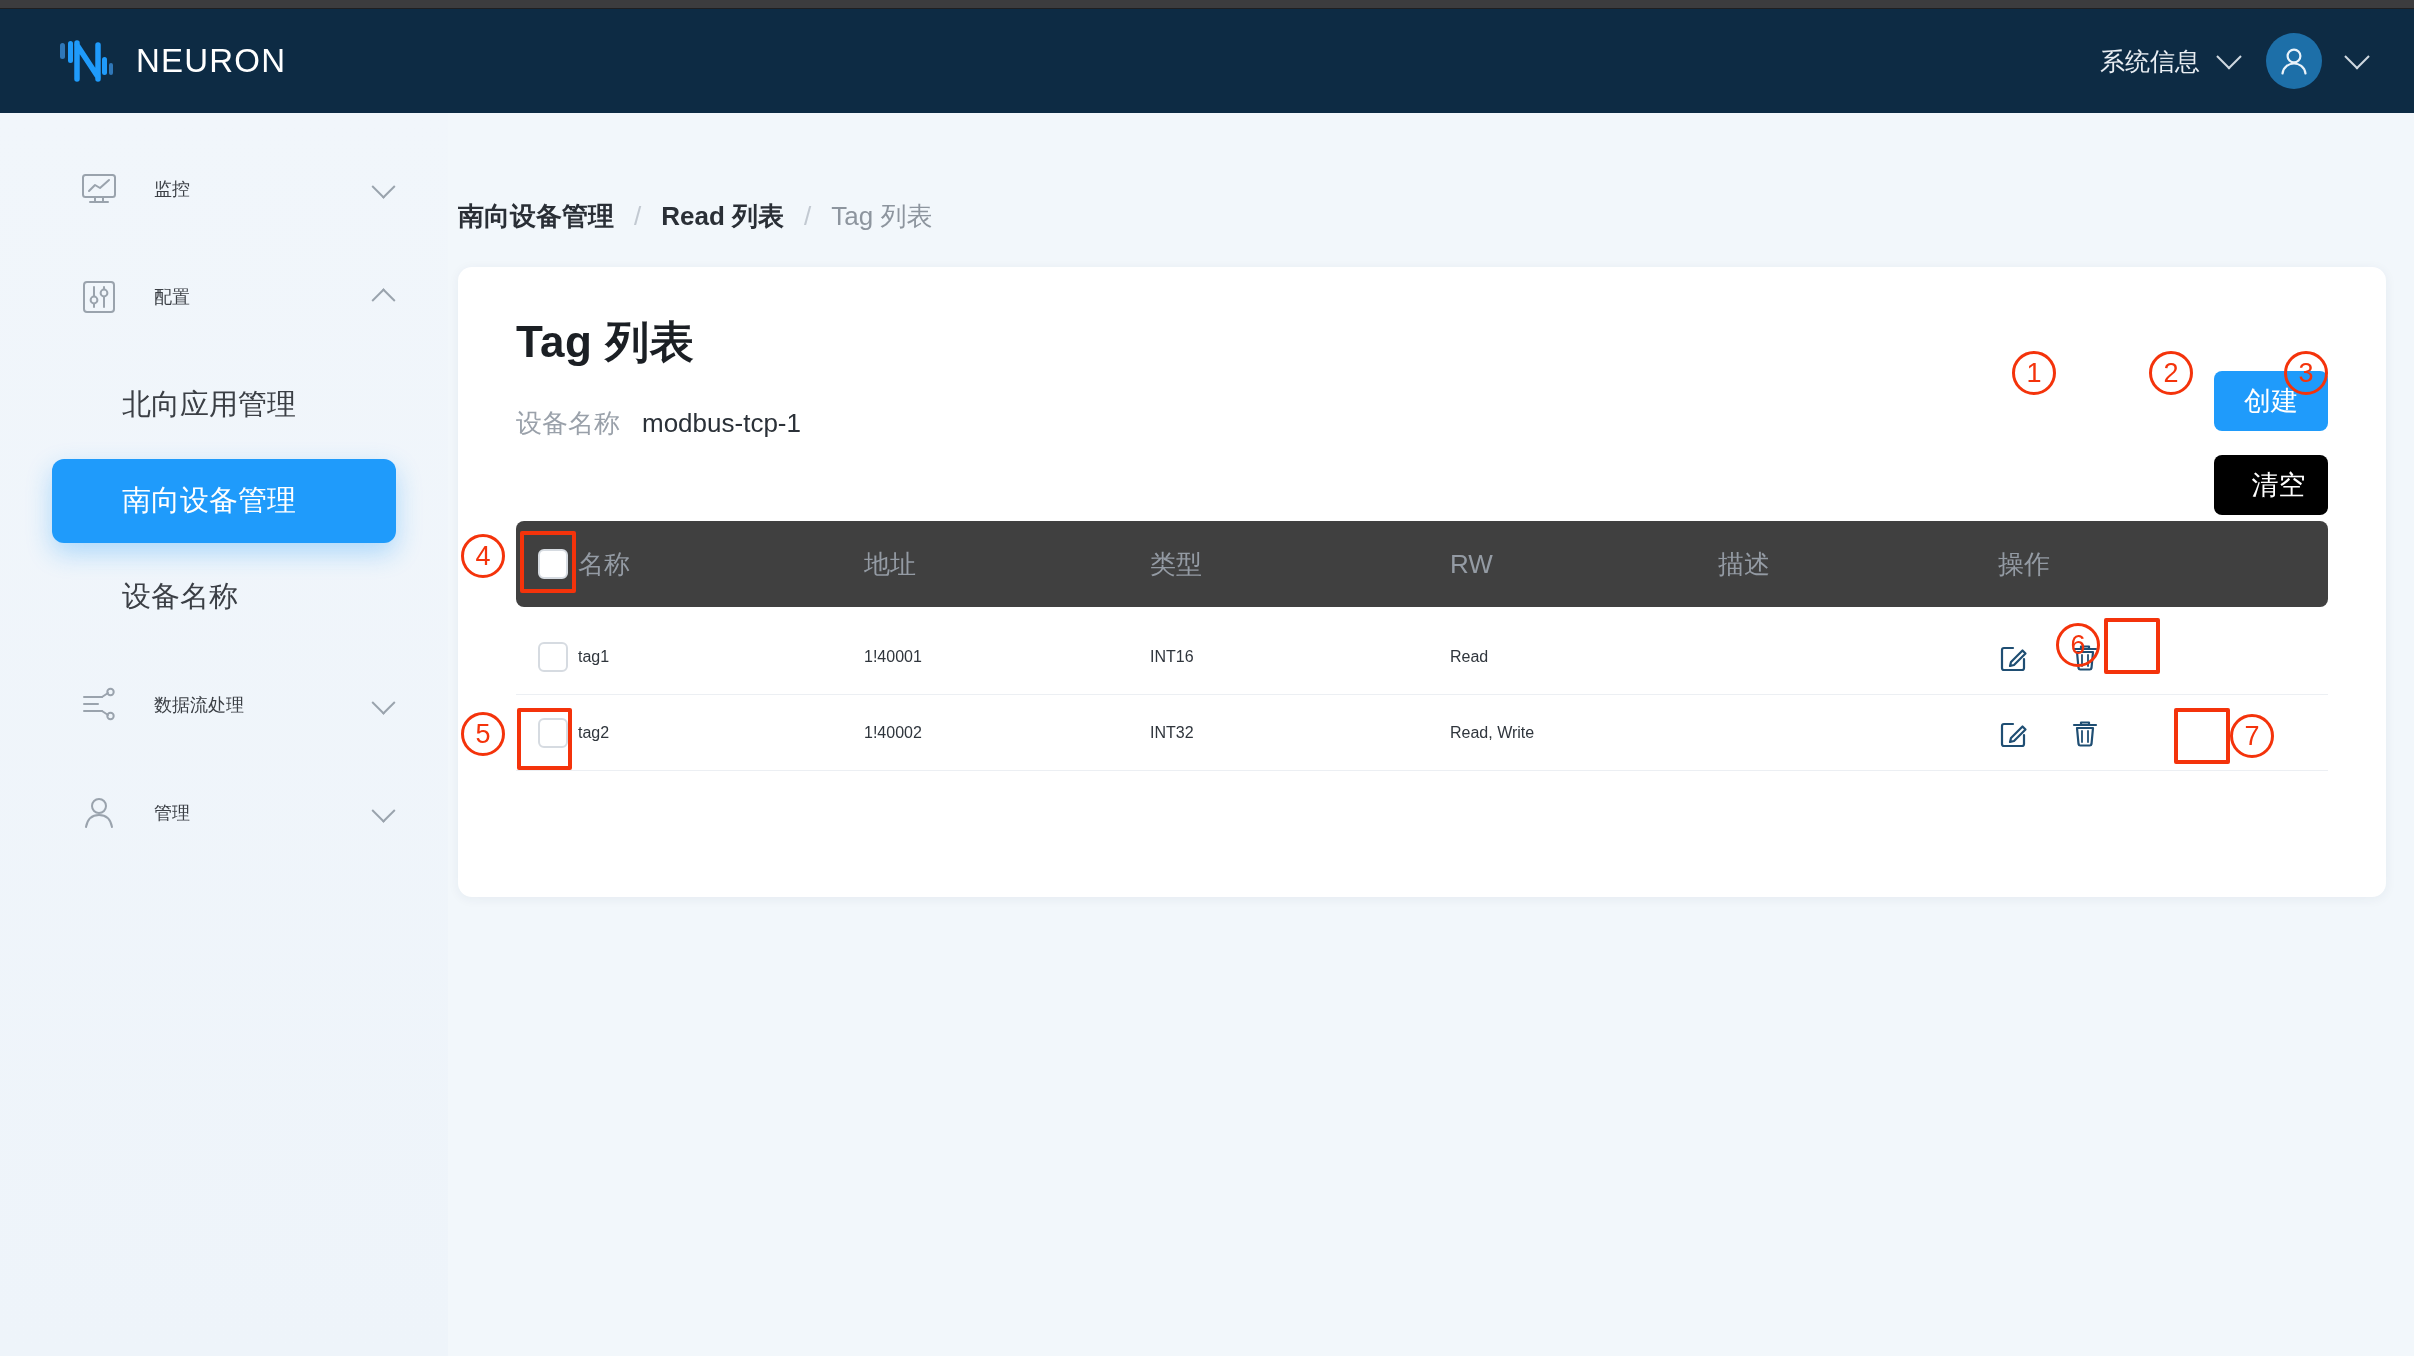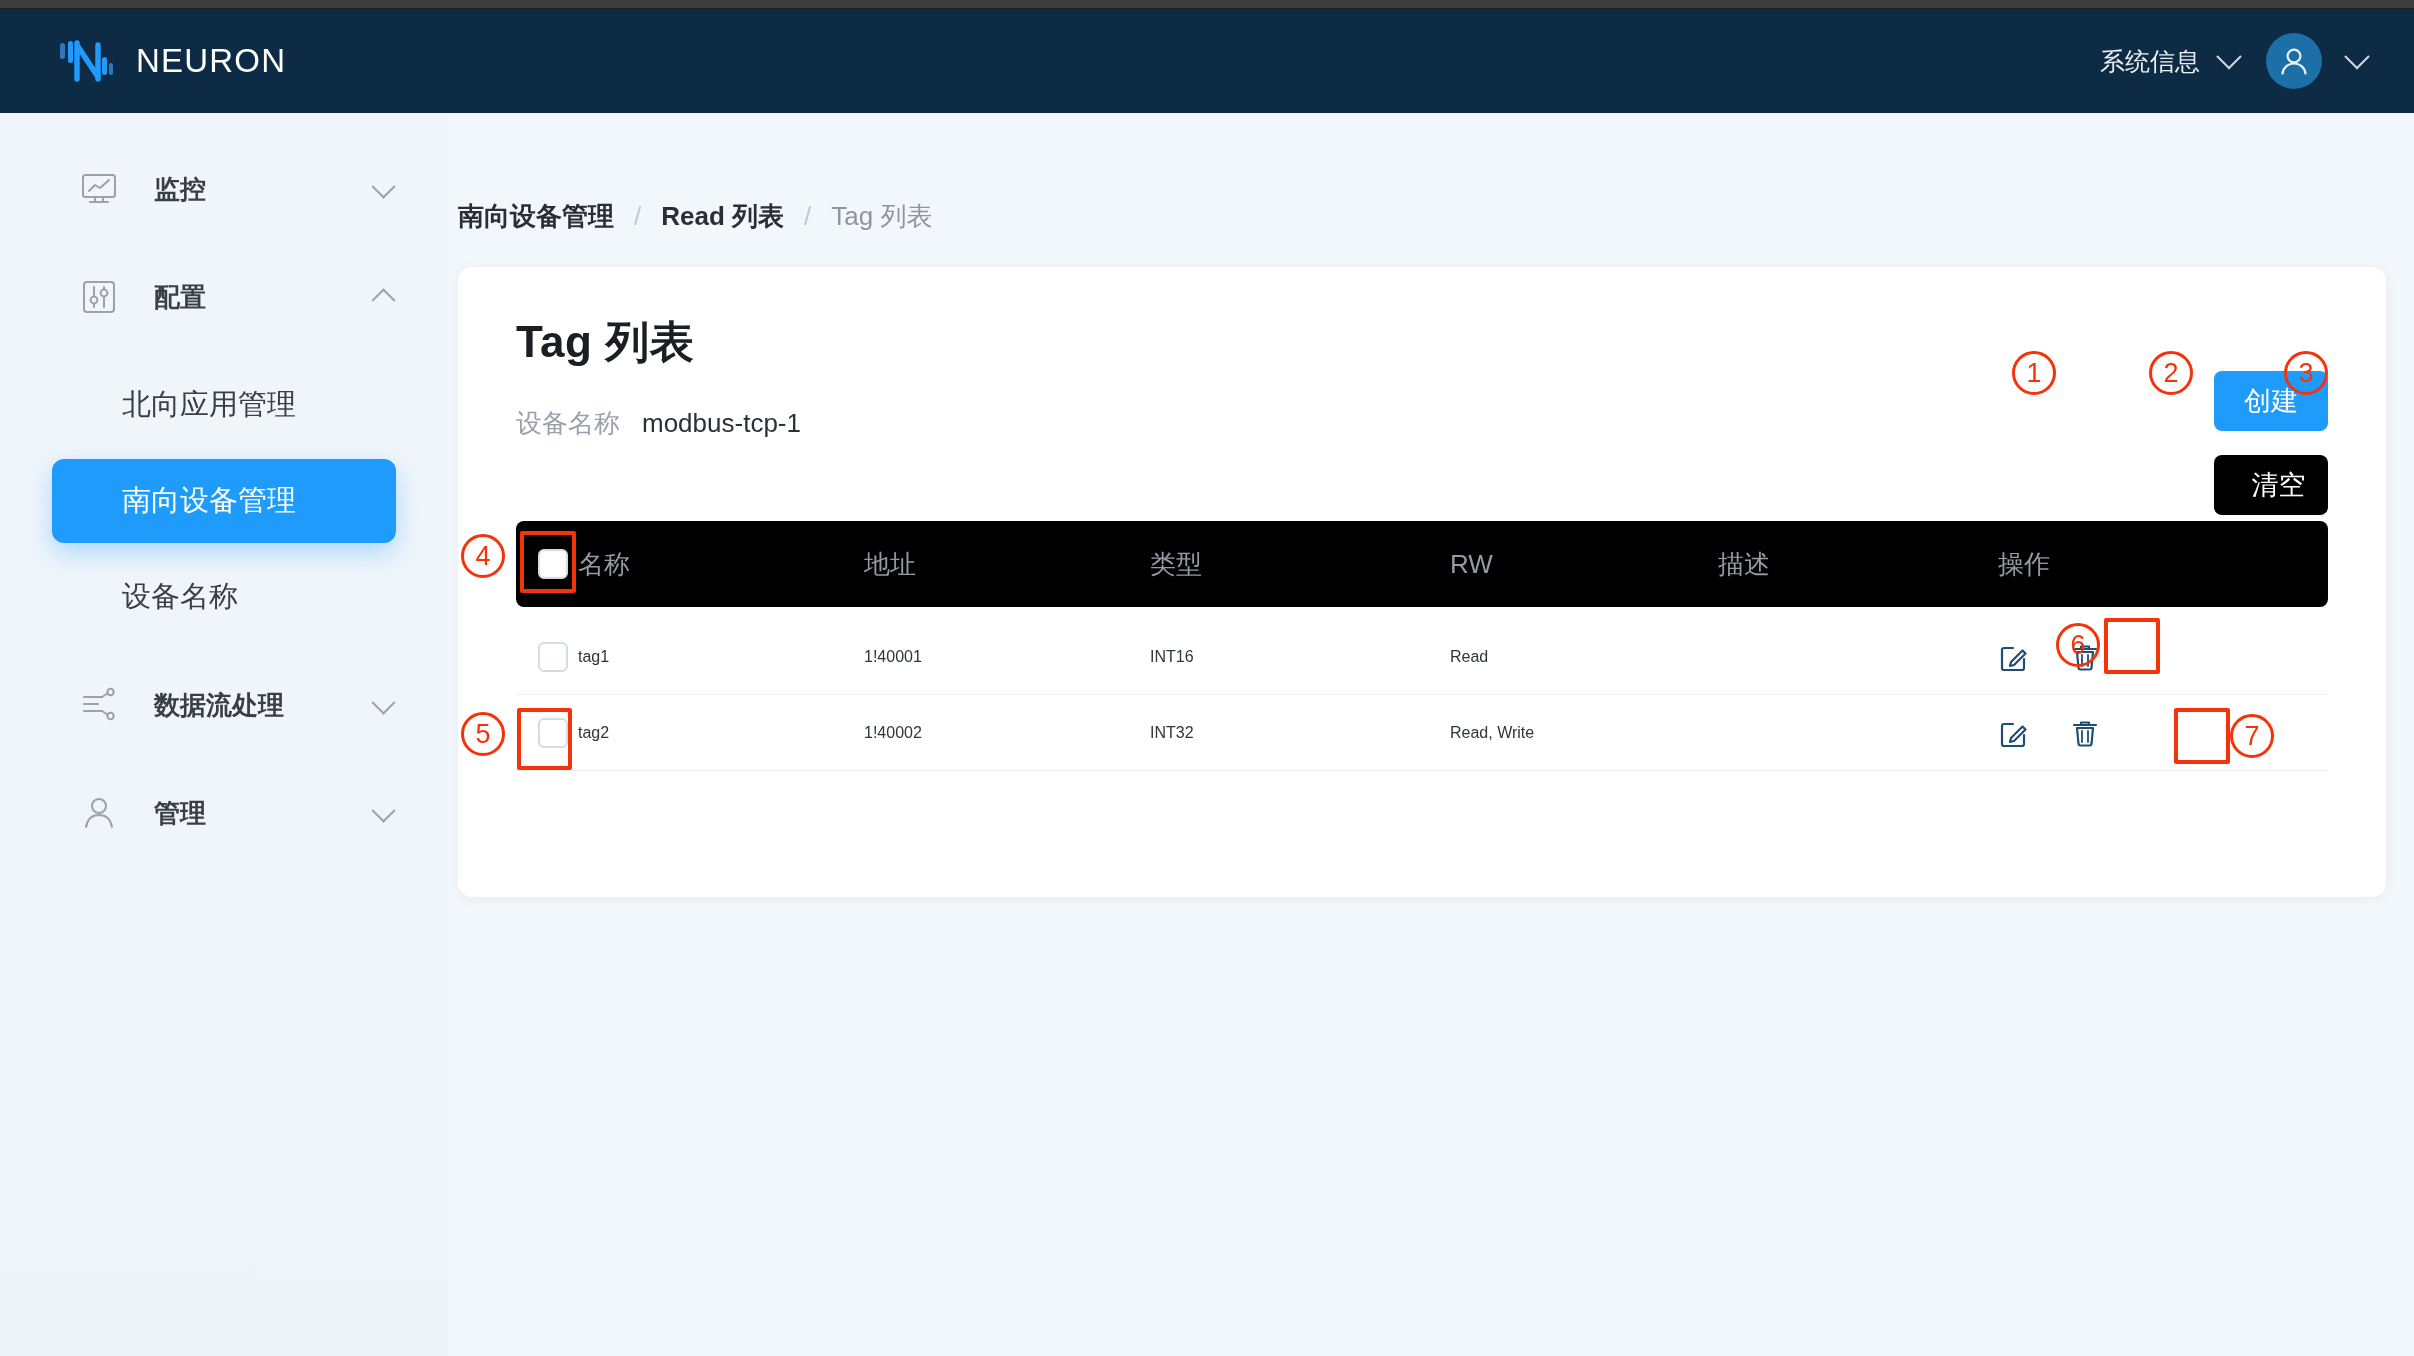--- a/index.html
+++ b/index.html
@@ -53,21 +53,21 @@
     position: absolute; left: 0; top: 113px; width: 448px; height: 1243px;
     background: linear-gradient(180deg,#f1f6fb 0%, #eef4fa 100%);
     padding-top: 22px;
   }
   .nav-group-head {
     display: flex; align-items: center;
     height: 108px; padding-left: 78px; padding-right: 56px;
     cursor: pointer;
   }
   .nav-icon { width: 42px; height: 42px; flex: 0 0 42px; margin-right: 34px; }
-  .nav-label { font-size: 26px; color: #3b3f45; flex: 1; font-weight: bold; }
+  .nav-label { font-size: 18px; color: #3b3f45; flex: 1; }
   .nav-chev {
     width: 17px; height: 17px;
     border-right: 2.5px solid #9aa3ad; border-bottom: 2.5px solid #9aa3ad;
   }
   .nav-chev.down { transform: rotate(45deg) translate(-2px,-2px); }
   .nav-chev.up   { transform: rotate(-135deg) translate(-2px,-2px); }
 
   .nav-sub {
     height: 84px; margin: 12px 52px; border-radius: 12px;
     display: flex; align-items: center; padding-left: 70px;
@@ -118,21 +118,21 @@
     display: flex; align-items: center; justify-content: center;
   }
   .btn-create { background: #1f9bfb; }
   .btn-clear  { background: #000000; padding-left: 37px; }
   .btn-delete { background: #f6bcc1; color: #fdf1f2; }
 
   
   .tbl { position: absolute; left: 58px; top: 254px; width: 1812px; }
   .thead {
     display: flex; align-items: center; height: 86px;
-    background: #000000; border-radius: 8px;
+    background: #404040; border-radius: 8px;
     color: #949ba4; font-size: 26px;
   }
   .trow {
     display: flex; align-items: center; height: 76px;
     border-bottom: 1px solid #eceff3;
     color: #2f353c; font-size: 16px;
   }
   .trow.first { margin-top: 12px; }
   .c-chk   { flex: 0 0 62px; display:flex; align-items:center; padding-left: 22px;}
   .c-name  { flex: 0 0 286px; }

